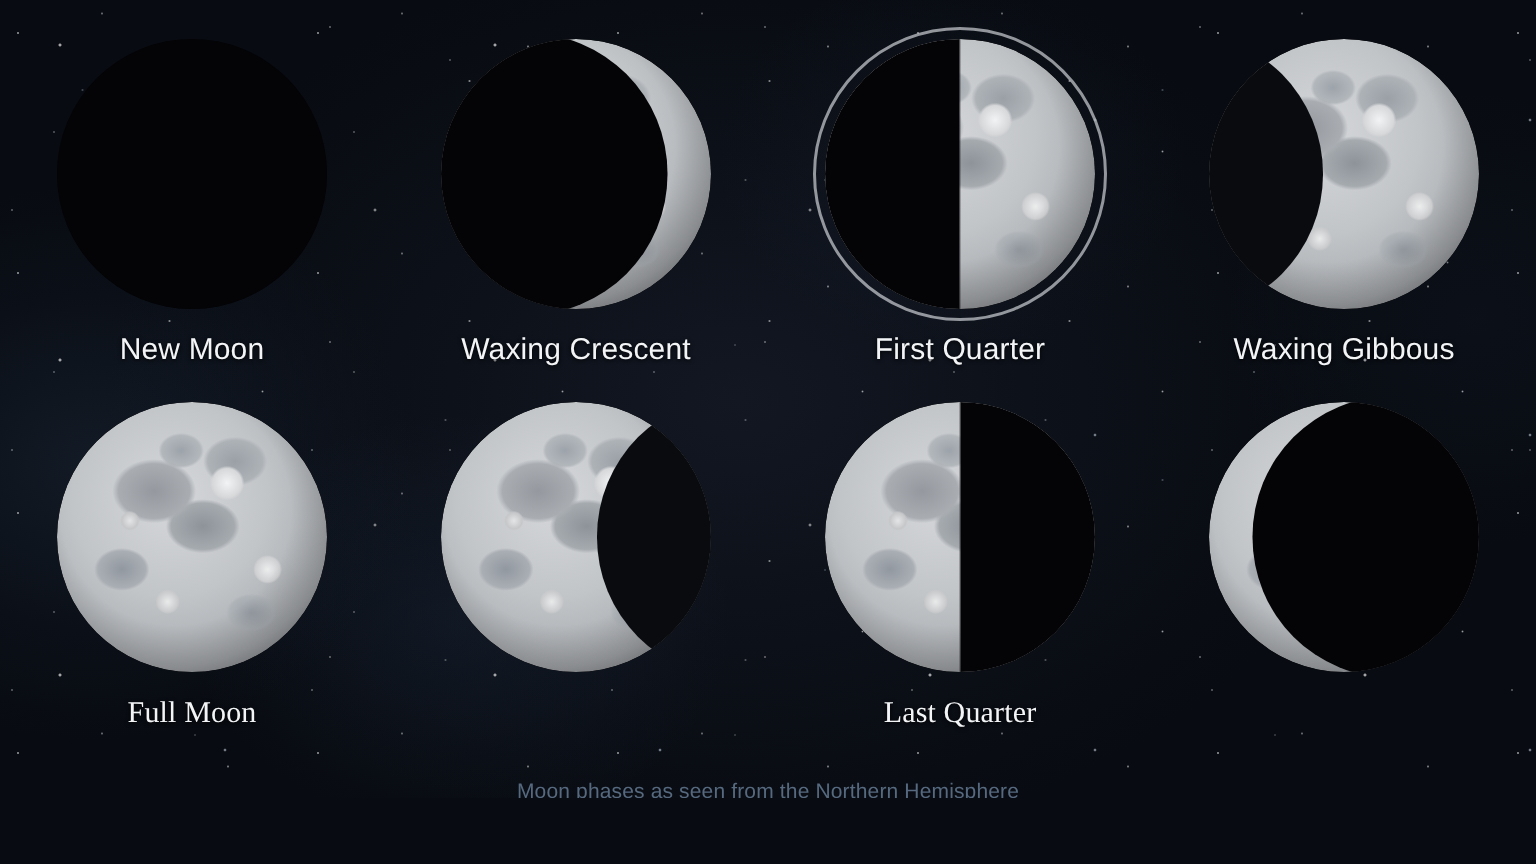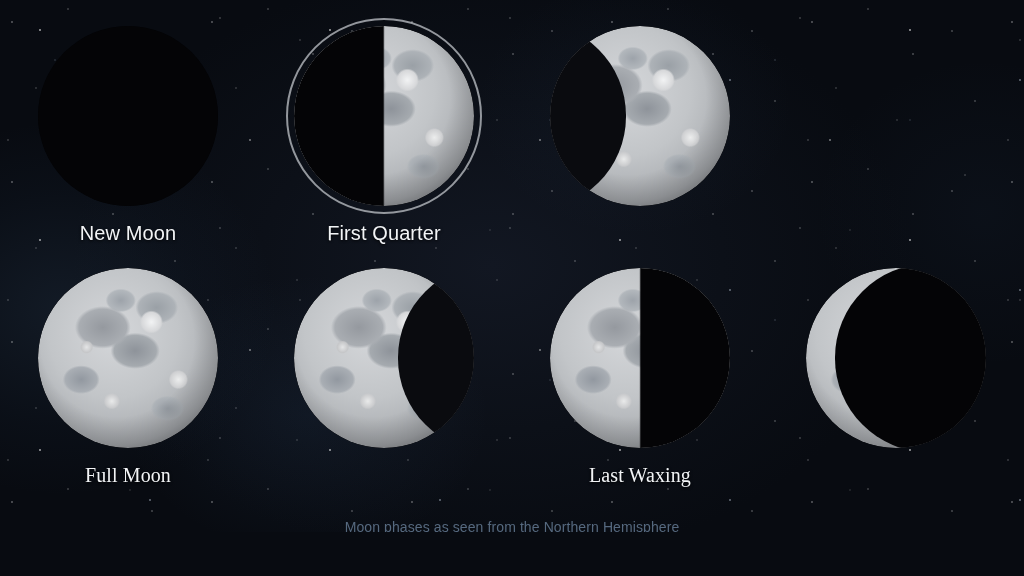--- a/index.html
+++ b/index.html
@@ -206,34 +206,45 @@
             <div class="shade shade-new"></div>
           </div>
         </div>
         <div class="label">New Moon</div>
       </div>
       <div class="cell">
         <div class="moon-wrap">
           <div class="moon">
             <div class="surface"></div>
             <div class="limb"></div>
+            <div class="shade shade-wax-cres"></div>
+          </div>
+        </div>
+        <div class="label">Waxing Crescent</div>
+      </div>
+      <div class="cell">
+        <div class="moon-wrap">
+          <div class="moon">
+            <div class="surface"></div>
+            <div class="limb"></div>
             <div class="shade shade-first"></div>
           </div>
           <div class="ring"></div>
         </div>
         <div class="label">First Quarter</div>
       </div>
       <div class="cell">
         <div class="moon-wrap">
           <div class="moon">
             <div class="surface"></div>
             <div class="limb"></div>
             <div class="shade shade-wax-gib"></div>
           </div>
         </div>
+        <div class="label">Waxing Gibbous</div>
       </div>
     </div>
   <div class="grid row-bot" style="position:absolute;">
       <div class="cell">
         <div class="moon-wrap">
           <div class="moon">
             <div class="surface"></div>
             <div class="limb"></div>
           </div>
         </div>
@@ -249,21 +260,21 @@
         </div>
       </div>
       <div class="cell">
         <div class="moon-wrap">
           <div class="moon">
             <div class="surface"></div>
             <div class="limb"></div>
             <div class="shade shade-last"></div>
           </div>
         </div>
-        <div class="label">Last Waxing</div>
+        <div class="label">Last Quarter</div>
       </div>
       <div class="cell">
         <div class="moon-wrap">
           <div class="moon">
             <div class="surface"></div>
             <div class="limb"></div>
             <div class="shade shade-wan-cres"></div>
           </div>
         </div>
       </div>

